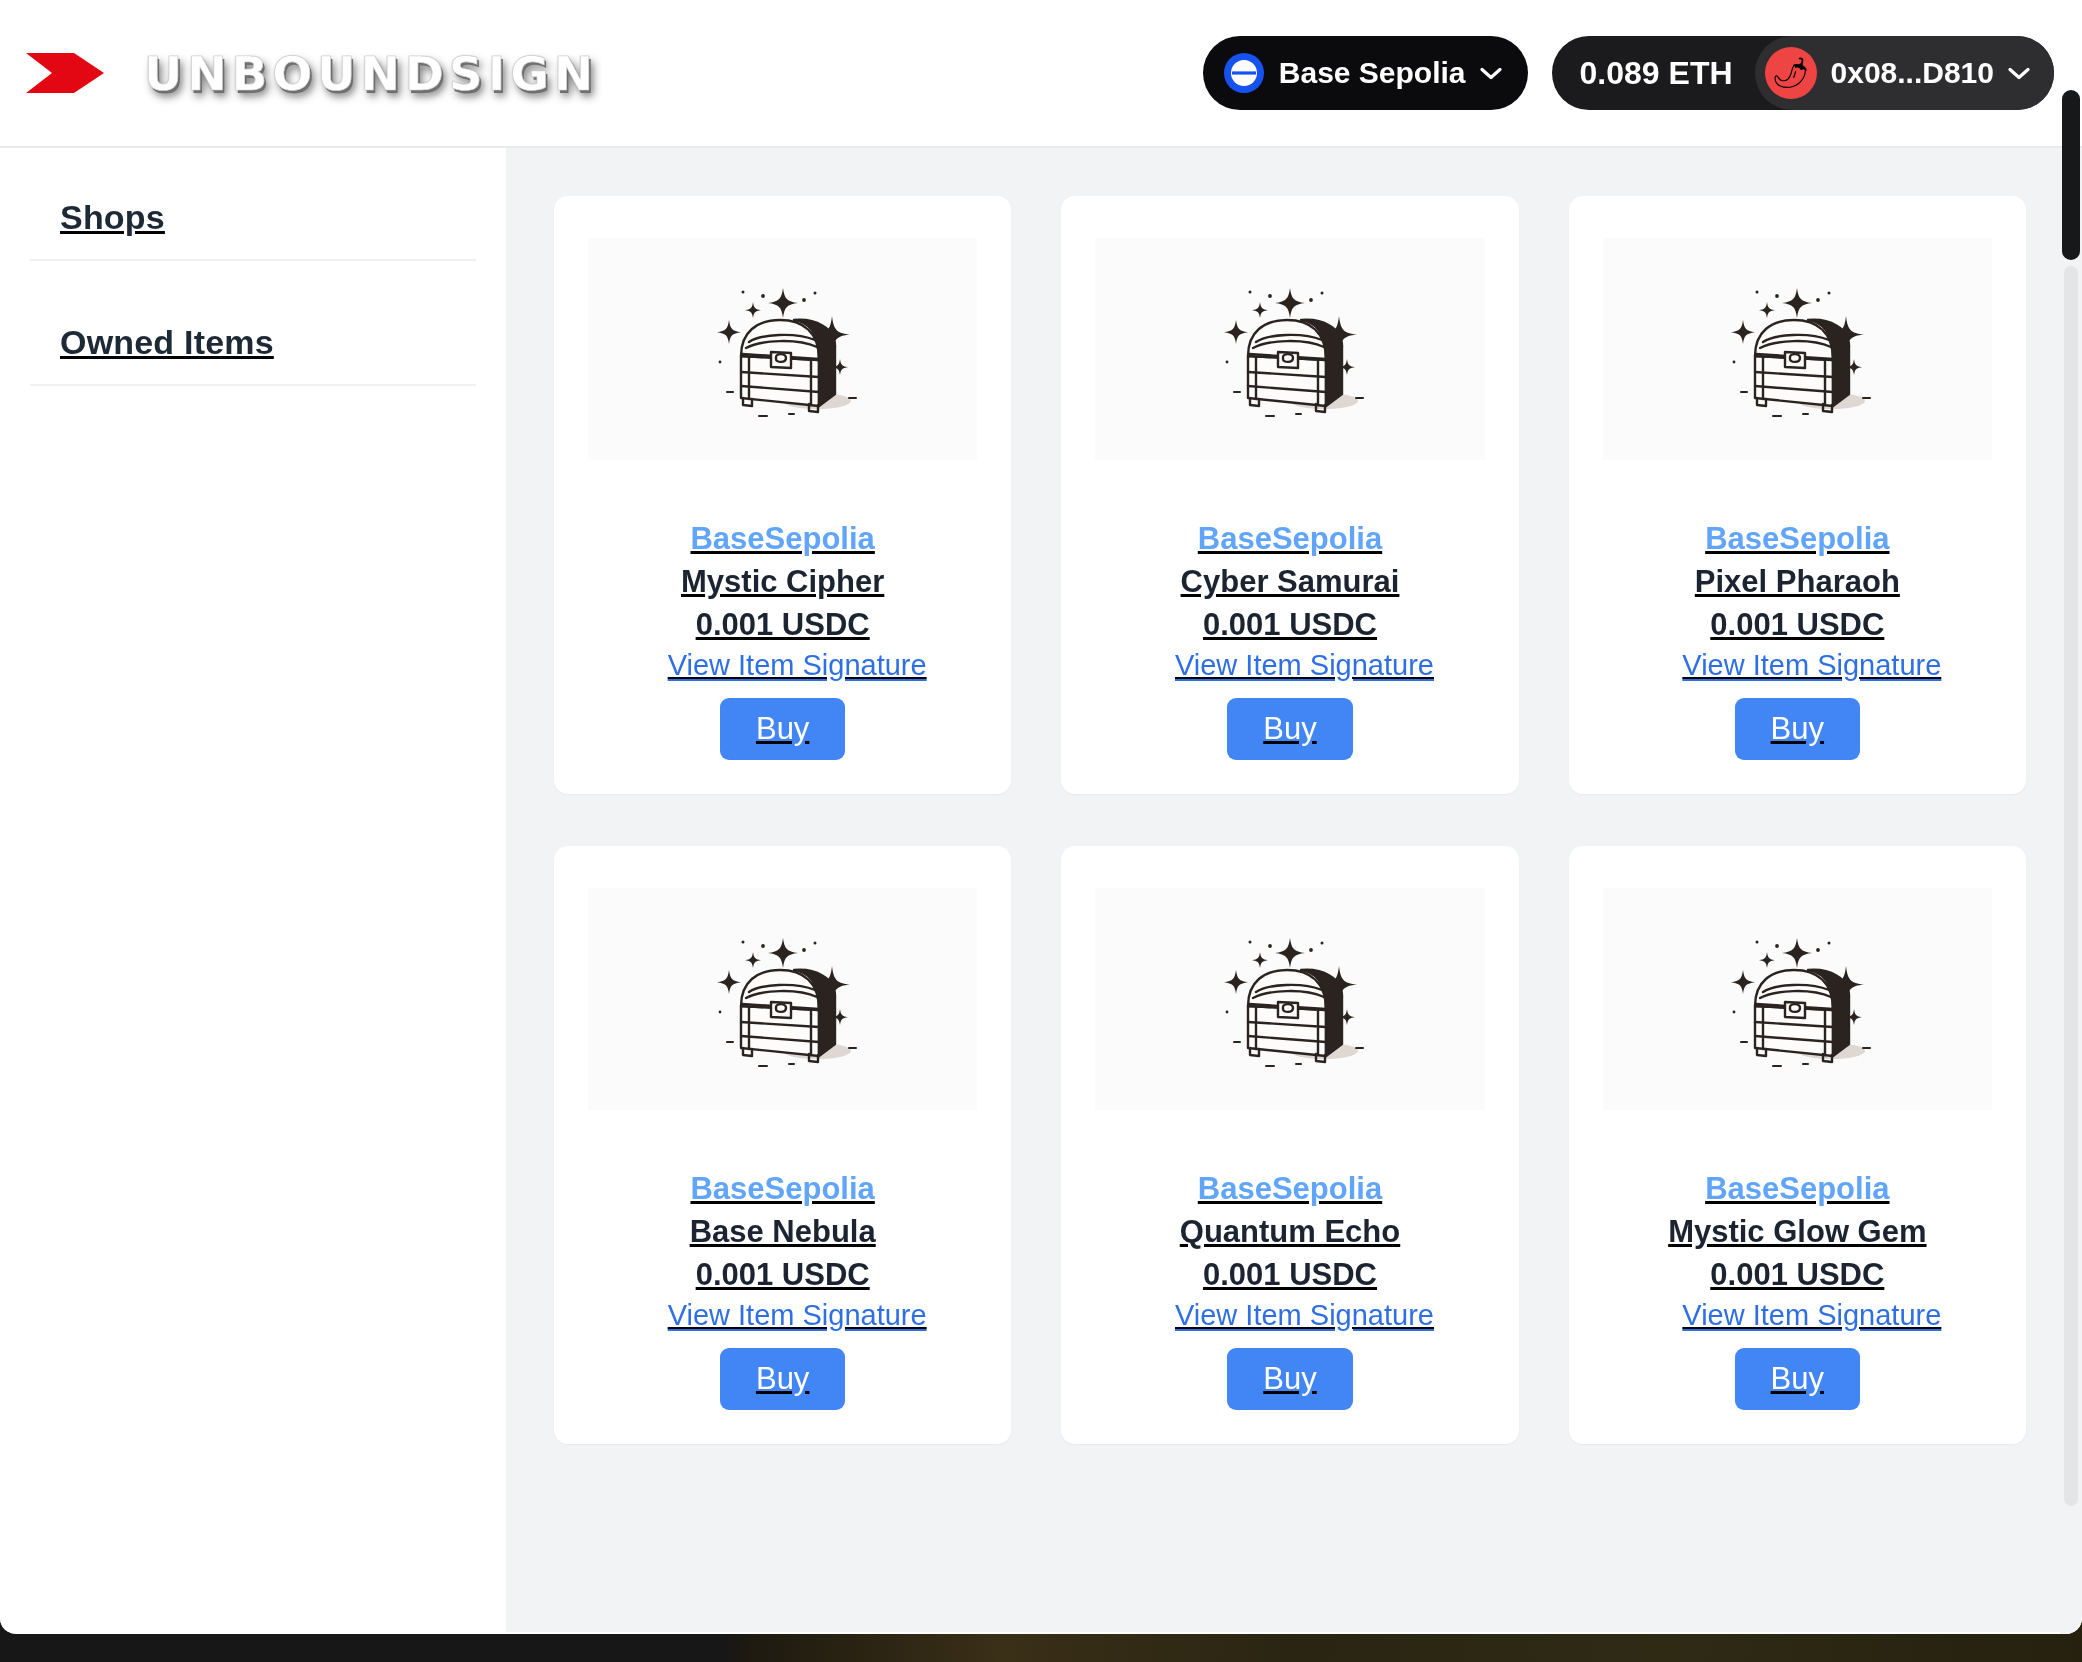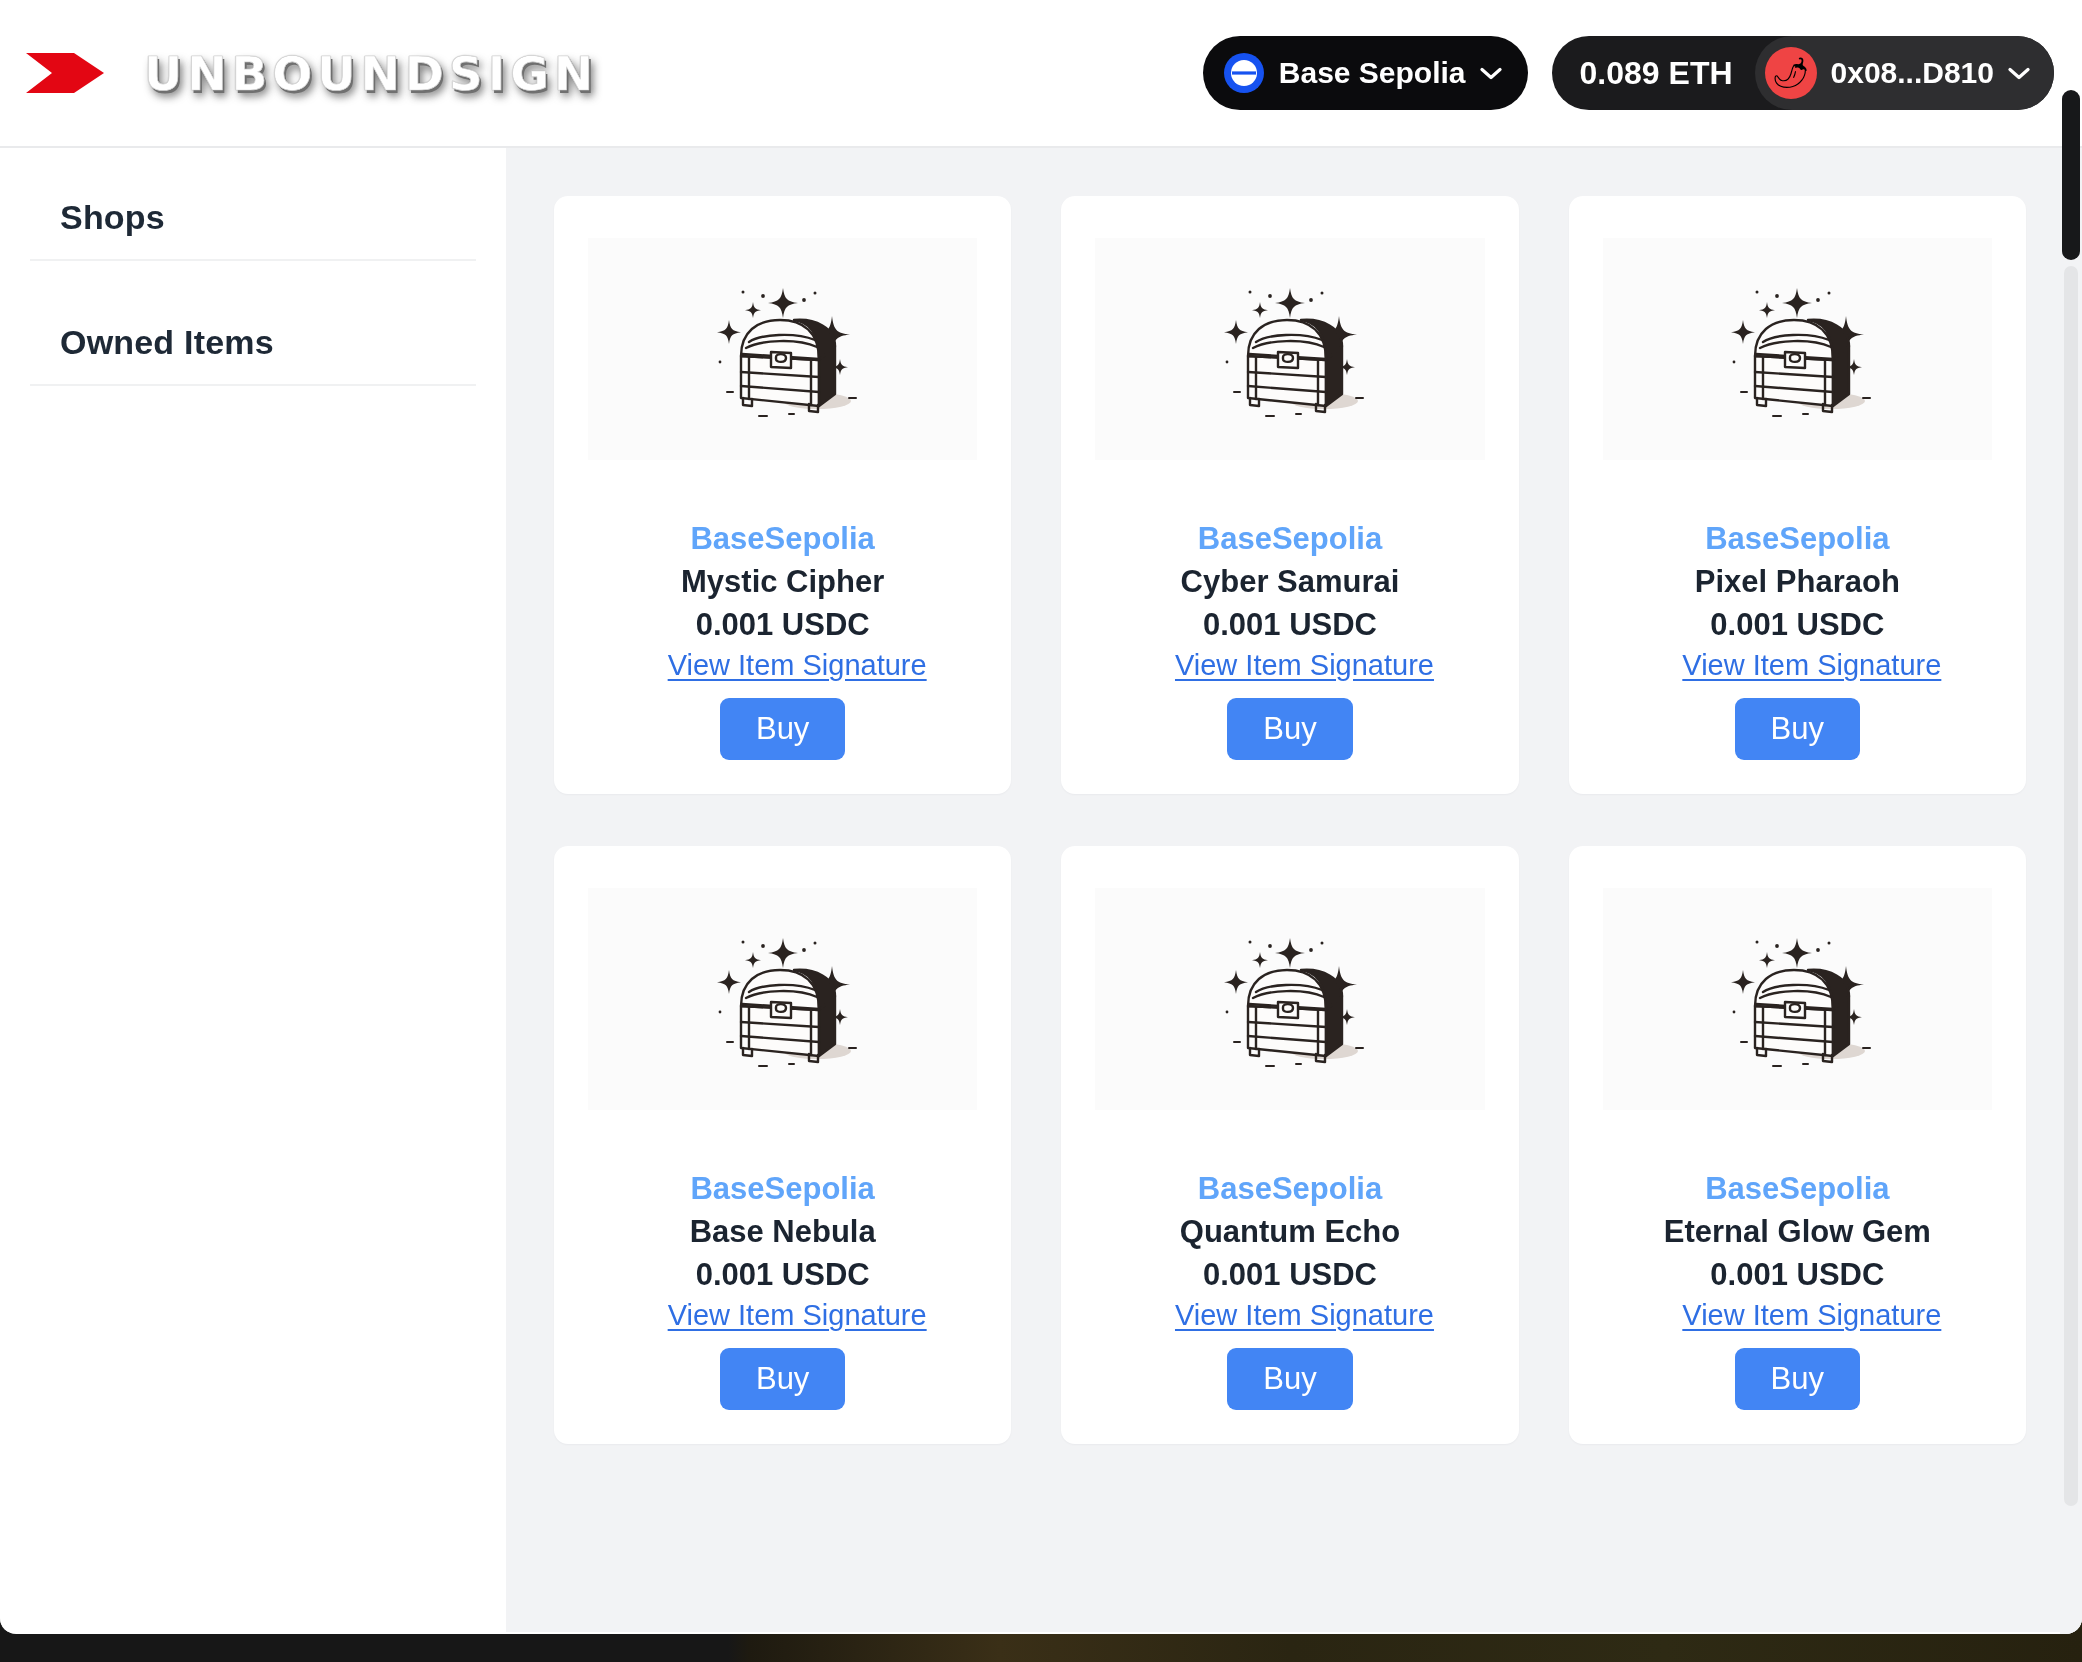--- a/index.html
+++ b/index.html
@@ -143,20 +143,21 @@
     font-size: 30px;
     font-weight: 700;
     white-space: nowrap;
   }
 
   
   #app-body {
     display: flex;
     height: calc(1634px - 150px);
     background: #a3a3a3;
+    text-decoration: underline;
   }
 
   
   #sidebar {
     width: 506px;
     flex: none;
     background: #ffffff;
     padding: 28px 30px 0 30px;
   }
 
@@ -669,21 +670,21 @@
       <path d="M110 130 L110 137 L119 138 L119 131"></path>
 
       <path d="M28 118 L34 118" stroke-width="2"></path>
       <path d="M150 124 L157 124" stroke-width="2"></path>
       <path d="M60 142 L68 142" stroke-width="2"></path>
       <path d="M90 140 L95 140" stroke-width="2"></path>
     </g>
   </svg>
             </div>
     <div class="item-network">BaseSepolia</div>
-    <div class="item-name">Eternal Glow Gem</div>
+    <div class="item-name">Mystic Glow Gem</div>
     <div class="item-price">0.001 USDC</div>
     <a class="item-sig-link">View Item Signature</a>
     <button class="buy-btn">Buy</button>
   </div>
         </div>
     </div>
 
   </div>
 
   <div id="page-scrollbar">

